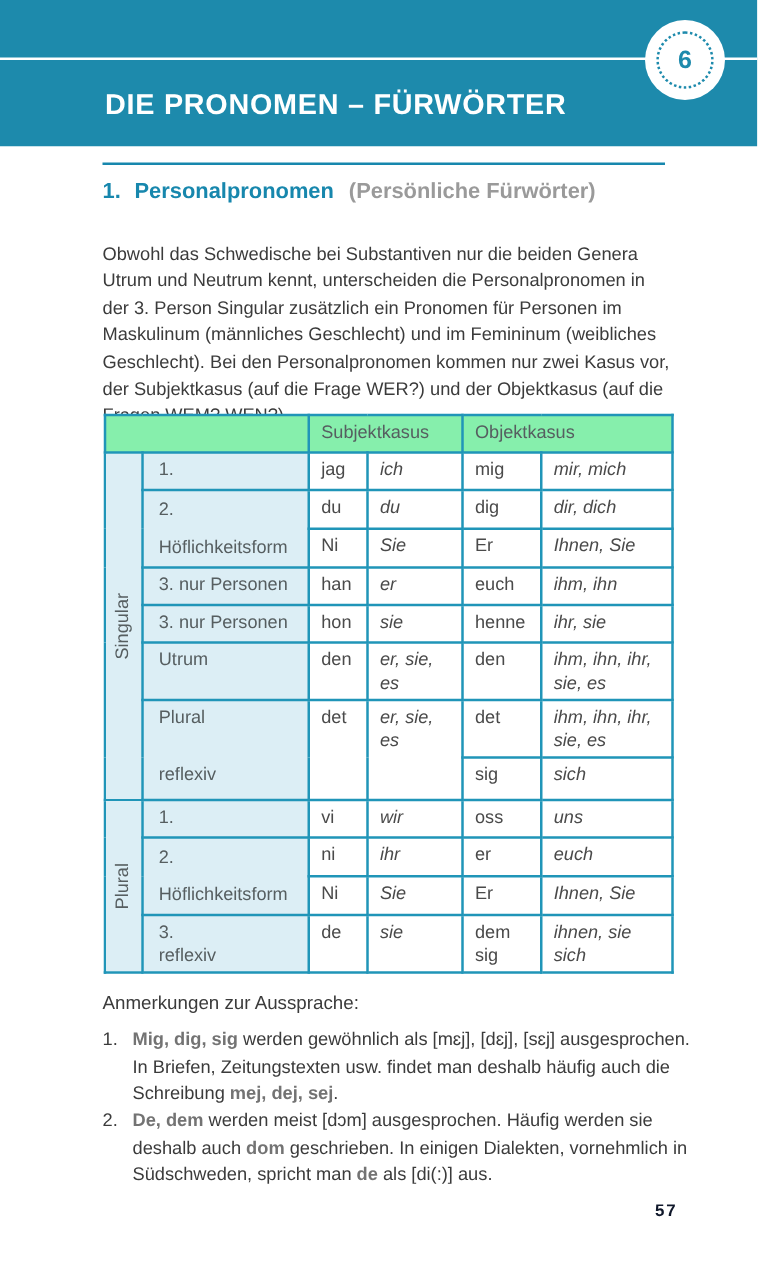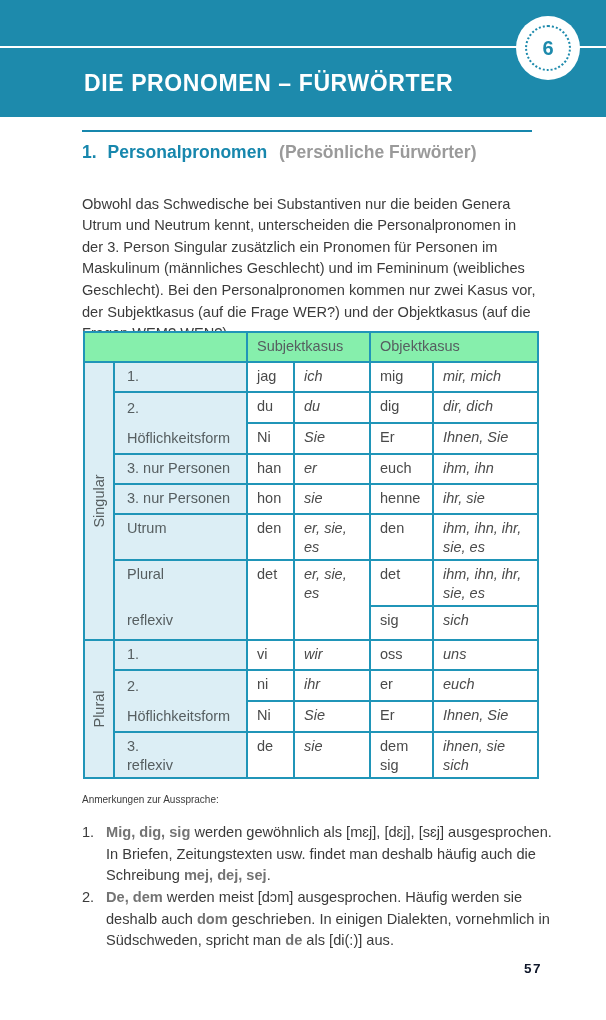--- a/index.html
+++ b/index.html
@@ -42,21 +42,21 @@
      white-space:nowrap;color:#565e60;font-size:14.5px;}
   td.splitcell{background:#dceef5;padding:0;}
   .vsplit{display:flex;flex-direction:column;height:100%;}
   .vsplit .half{flex:1;display:flex;align-items:center;padding-left:12px;color:#565e60;}
   .vsplit2{display:flex;flex-direction:column;justify-content:space-between;height:75px;}
   .vsplit2 .top{padding:4px 0 0 12px;color:#565e60;}
   .vsplit2 .bot{padding:0 0 6px 12px;color:#565e60;}
   .h30{height:30px;} .h46{height:46px;} .h34{height:34px;} .h60{height:60px;}
 
   
-  .notes-heading{position:absolute;left:82px;top:794px;font-size:10px;color:#3b3b3b;}
+  .notes-heading{position:absolute;left:82px;top:794px;font-size:15px;color:#3b3b3b;}
   .note{position:absolute;left:82px;width:472px;display:flex;font-size:14.6px;line-height:21.6px;color:#3b3b3b;}
   .note .n{width:24px;flex:none;}
   .note .body{flex:1;}
   .note b{font-weight:bold;color:#737373;}
   .note1{top:822px;} .note2{top:887px;}
 
   
   .pagenum{position:absolute;left:524px;top:961px;font-size:13.5px;font-weight:bold;
            color:#0f172a;letter-spacing:1.5px;}
 </style>

